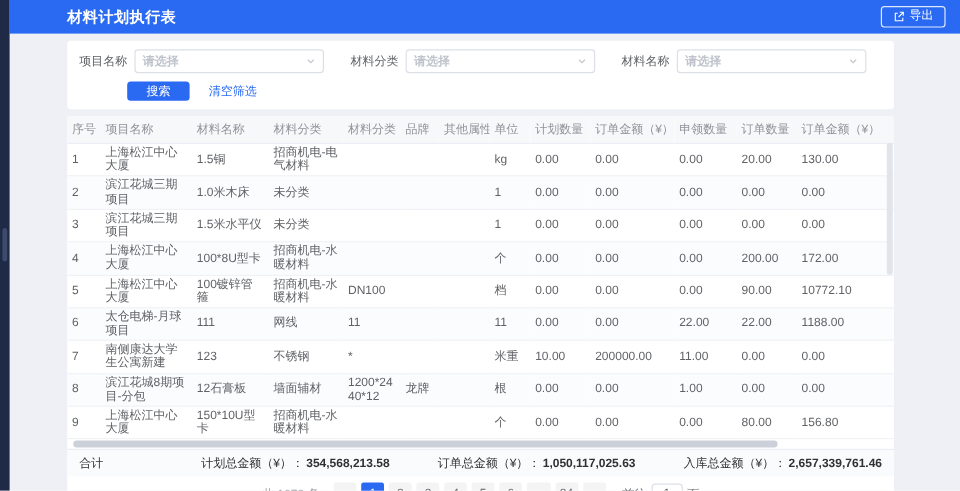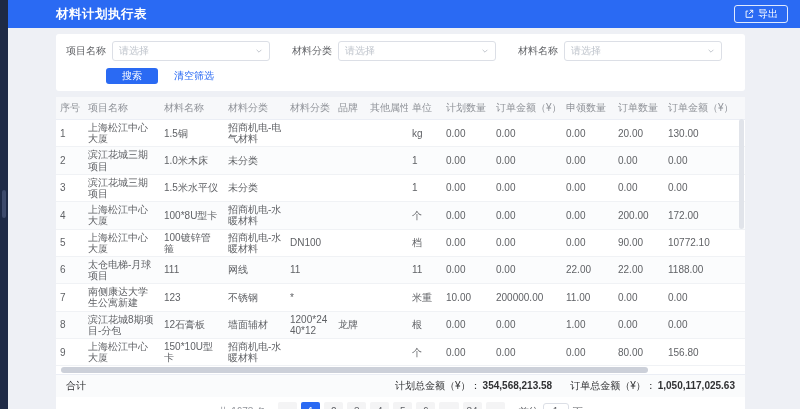--- a/index.html
+++ b/index.html
@@ -26,21 +26,21 @@
 
   .content { padding: 6px 55px 0 48px; flex: 1; min-height: 0; }
 
   
   .filter-card { background: #fff; border-radius: 3px; padding: 7px 10px 7px; }
   .filter-row { display: flex; align-items: center; gap: 22px; }
   .fgroup { display: flex; align-items: center; gap: 6px; }
   .flabel { font-size: 10px; color: #606266; white-space: nowrap; }
   .fselect { width: 158px; height: 20px; border: 1px solid #dcdfe6; border-radius: 3px;
              display: flex; align-items: center; justify-content: space-between;
-             padding: 0 6px; background: #fff; }
+             padding: 0 6px; background: #fff; font-weight: bold; }
   .placeholder { font-size: 10px; color: #bfc4cc; }
   .action-row { margin-top: 7px; display: flex; align-items: center; padding-left: 40px; }
   .btn-primary { background: #2a6af3; color: #fff; border: none; border-radius: 3px;
                  font-size: 10px; padding: 0 16px; height: 16px; }
   .btn-text { background: none; border: none; color: #2a6af3; font-size: 10px; margin-left: 16px; }
 
   
   .table-card { background: #fff; border-radius: 3px; margin-top: 6px; position: relative;
                 padding-bottom: 1px; }
   table { width: 100%; border-collapse: collapse; table-layout: fixed; }
@@ -61,21 +61,21 @@
   .hscroll { height: 6px; margin: 1px 3px; position: relative; }
   .hthumb { position: absolute; left: 2px; top: 0; height: 6px; width: 86%;
             background: #ccd0d9; border-radius: 3px; }
   .vscroll { position: absolute; top: 22px; right: 1px; width: 5px; bottom: 70px; }
   .vthumb { width: 5px; height: 110px; background: #e1e4ea; border-radius: 3px; }
 
   
   .summary { display: flex; align-items: center; font-size: 10px; color: #303133;
              background: #fafbfc; border-top: 1px solid #ebeef5; padding: 4px 10px; justify-content: flex-end; }
   .sum-label { color: #303133; }
-  .sum-items { margin-left: auto; display: flex; gap: 18px; }
+  .sum-items { margin-left: auto; display: flex; gap: 40px; }
   .sum-item b { font-weight: bold; margin-left: 2px; color: #303133; }
 
   
   .pagination { display: flex; align-items: center; justify-content: center;
                 padding: 5px 0 6px; font-size: 10px; color: #606266; gap: 4px; }
   .pg-total { margin-right: 8px; color: #909399; }
   .pg-btn { min-width: 19px; height: 19px; line-height: 17px; text-align: center;
             background: #f4f4f5; border: none; border-radius: 2px; color: #606266;
             font-size: 10px; padding: 0 4px; }
   .pg-btn.active { background: #2a6af3; color: #fff; }
@@ -312,20 +312,23 @@
           </div>
 
         <footer class="summary">
           <span class="sum-label">合计</span>
           <div class="sum-items">
             <span class="sum-item">
               <span>计划总金额（¥）：</span><b>354,568,213.58</b>
             </span>
             <span class="sum-item">
               <span>订单总金额（¥）：</span><b>1,050,117,025.63</b>
+            </span>
+            <span class="sum-item">
+              <span>入库总金额（¥）：</span><b>2,657,339,761.46</b>
             </span>
           </div>
         </footer>
 
         <div class="pagination">
           <span class="pg-total">共 1673 条</span>
           <button class="pg-arrow">‹</button>
           <span style="display:flex;gap:4px;">
               <button class="pg-btn active">1</button>
               <button class="pg-btn">2</button>

